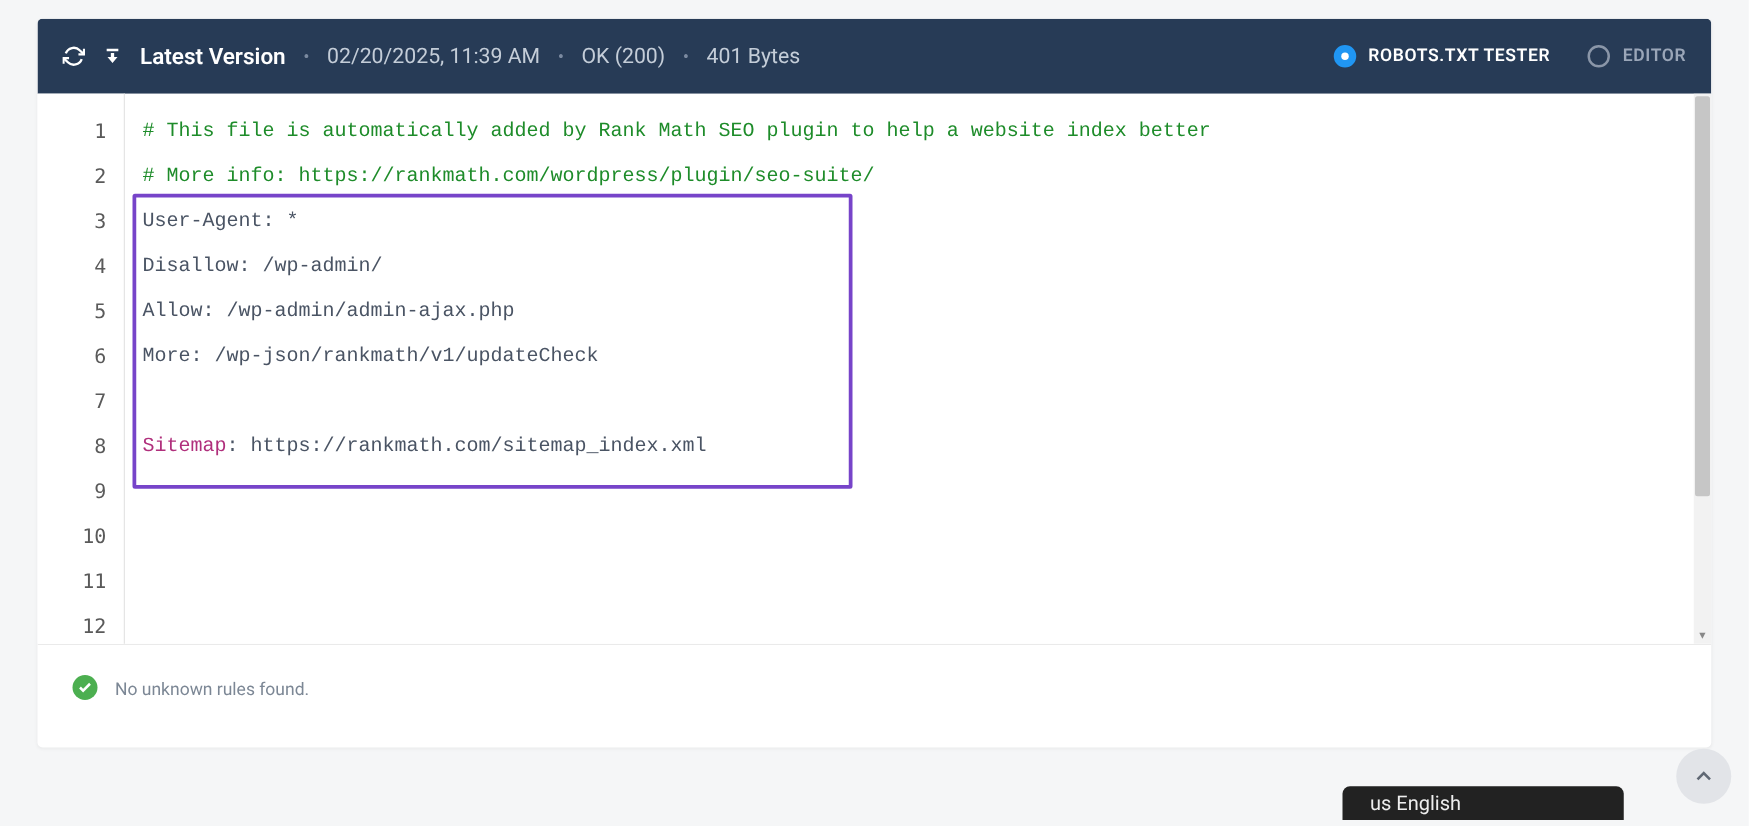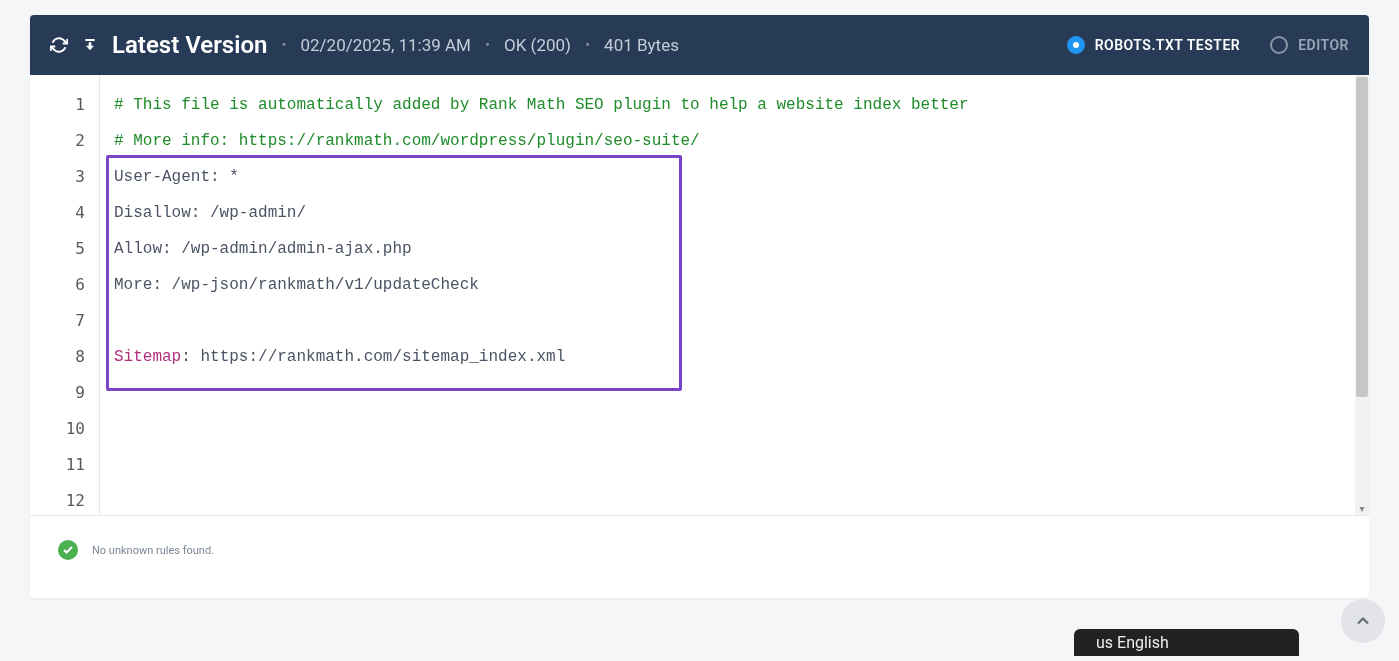--- a/index.html
+++ b/index.html
@@ -35,21 +35,21 @@
     }
     .icon-btn {
       color: #fff;
       display: flex;
       align-items: center;
       justify-content: center;
       cursor: pointer;
     }
     .header-title {
       font-weight: 600;
-      font-size: 24px;
+      font-size: 18px;
     }
     .dot-sep {
       color: #7b8aa0;
       font-size: 15px;
     }
     .meta-text {
       color: #c4cdd8;
       font-size: 17px;
     }
     .header-right {
@@ -162,25 +162,25 @@
       justify-content: center;
       color: #888;
       font-size: 10px;
     }
     .status-panel {
       padding: 24px 28px;
       border-top: 1px solid #eaeaea;
     }
     .status-row {
       display: flex;
-      align-items: center;
+      align-items: flex-end;
       gap: 14px;
       margin-bottom: 14px;
       color: #7c8795;
-      font-size: 11px;
+      font-size: 14px;
     }
     .check-circle {
       width: 20px;
       height: 20px;
       background: #4caf50;
       border-radius: 50%;
       display: flex;
       align-items: center;
       justify-content: center;
       color: #fff;

